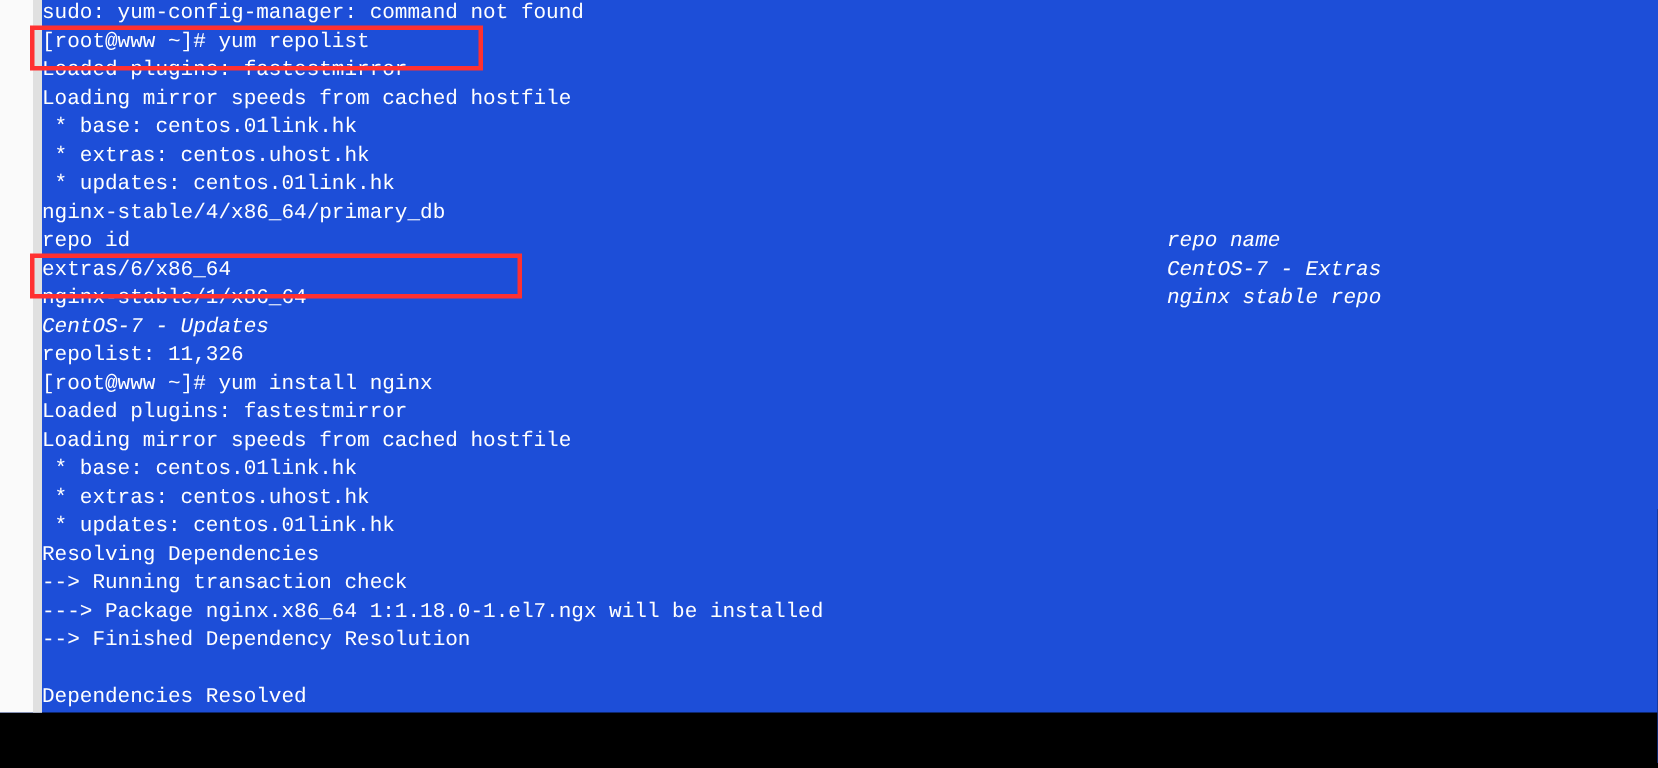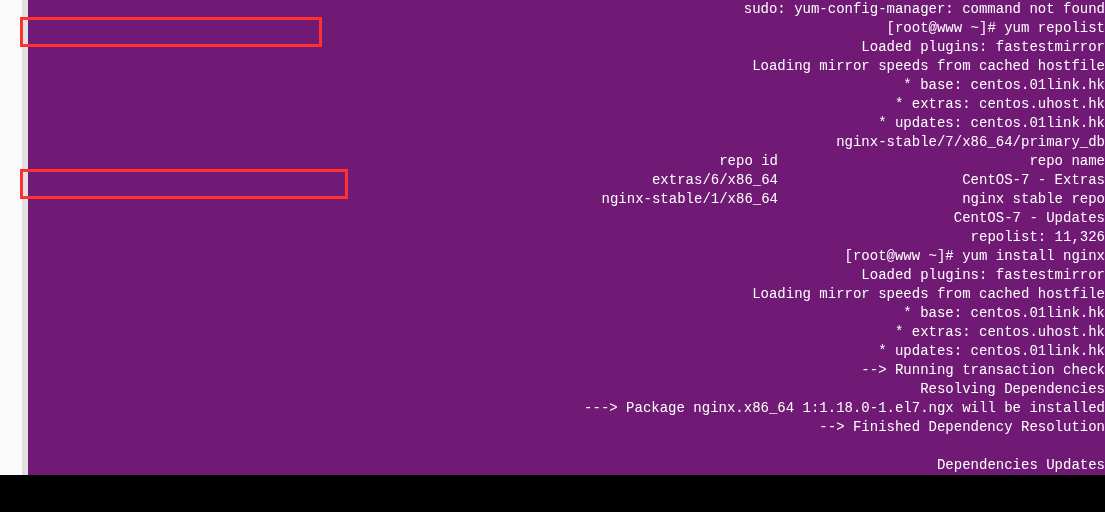--- a/index.html
+++ b/index.html
@@ -7,23 +7,22 @@
       background: #000;
       color: #fff;
       font-family: "Courier New", monospace;
       font-size: 14px;
       line-height: 19px;
       padding: 0;
       width: 1105px;
     }
     .terminal {
       padding: 0 0 0 28px;
-      background: #701a75;
+      background: #1d4ed8;
       position: relative;
-      text-align: right;
     }
     .line {
       white-space: pre;
       min-height: 19px;
     }
     .highlight-box {
       position: absolute;
       border: 3px solid #ff3030;
       pointer-events: none;
     }
@@ -40,20 +39,21 @@
       height: 30px;
     }
     .repo-row {
       display: flex;
     }
     .repo-id {
       width: 750px;
     }
     .repo-name {
       flex: 1;
+      font-style: italic;
     }
     .left-gutter {
       position: absolute;
       left: 0;
       top: 0;
       width: 28px;
       height: 100%;
       background: #fafafa;
     }
     .gutter-inner {
@@ -76,21 +76,21 @@
   <div class="highlight-box box1"></div>
   <div class="highlight-box box2"></div>
 
   <div class="line">sudo: yum-config-manager: command not found</div>
   <div class="line">[root@www ~]# yum repolist</div>
   <div class="line">Loaded plugins: fastestmirror</div>
   <div class="line">Loading mirror speeds from cached hostfile</div>
   <div class="line"> * base: centos.01link.hk</div>
   <div class="line"> * extras: centos.uhost.hk</div>
   <div class="line"> * updates: centos.01link.hk</div>
-  <div class="line">nginx-stable/7/x86_64/primary_db</div>
+  <div class="line">nginx-stable/4/x86_64/primary_db</div>
 
   <div class="line repo-row">
     <span class="repo-id">repo id</span>
     <span class="repo-name">repo name</span>
   </div>
   <div class="line repo-row">
     <span class="repo-id">extras/6/x86_64</span>
     <span class="repo-name">CentOS-7 - Extras</span>
   </div>
   <div class="line repo-row">
@@ -101,19 +101,19 @@
     <span class="repo-name">CentOS-7 - Updates</span>
   </div>
 
   <div class="line">repolist: 11,326</div>
   <div class="line">[root@www ~]# yum install nginx</div>
   <div class="line">Loaded plugins: fastestmirror</div>
   <div class="line">Loading mirror speeds from cached hostfile</div>
   <div class="line"> * base: centos.01link.hk</div>
   <div class="line"> * extras: centos.uhost.hk</div>
   <div class="line"> * updates: centos.01link.hk</div>
+  <div class="line">Resolving Dependencies</div>
   <div class="line">--&gt; Running transaction check</div>
-  <div class="line">Resolving Dependencies</div>
   <div class="line">---&gt; Package nginx.x86_64 1:1.18.0-1.el7.ngx will be installed</div>
   <div class="line">--&gt; Finished Dependency Resolution</div>
   <div class="line"></div>
-  <div class="line">Dependencies Updates</div>
+  <div class="line">Dependencies Resolved</div>
 </div>
 
 </body></html>

